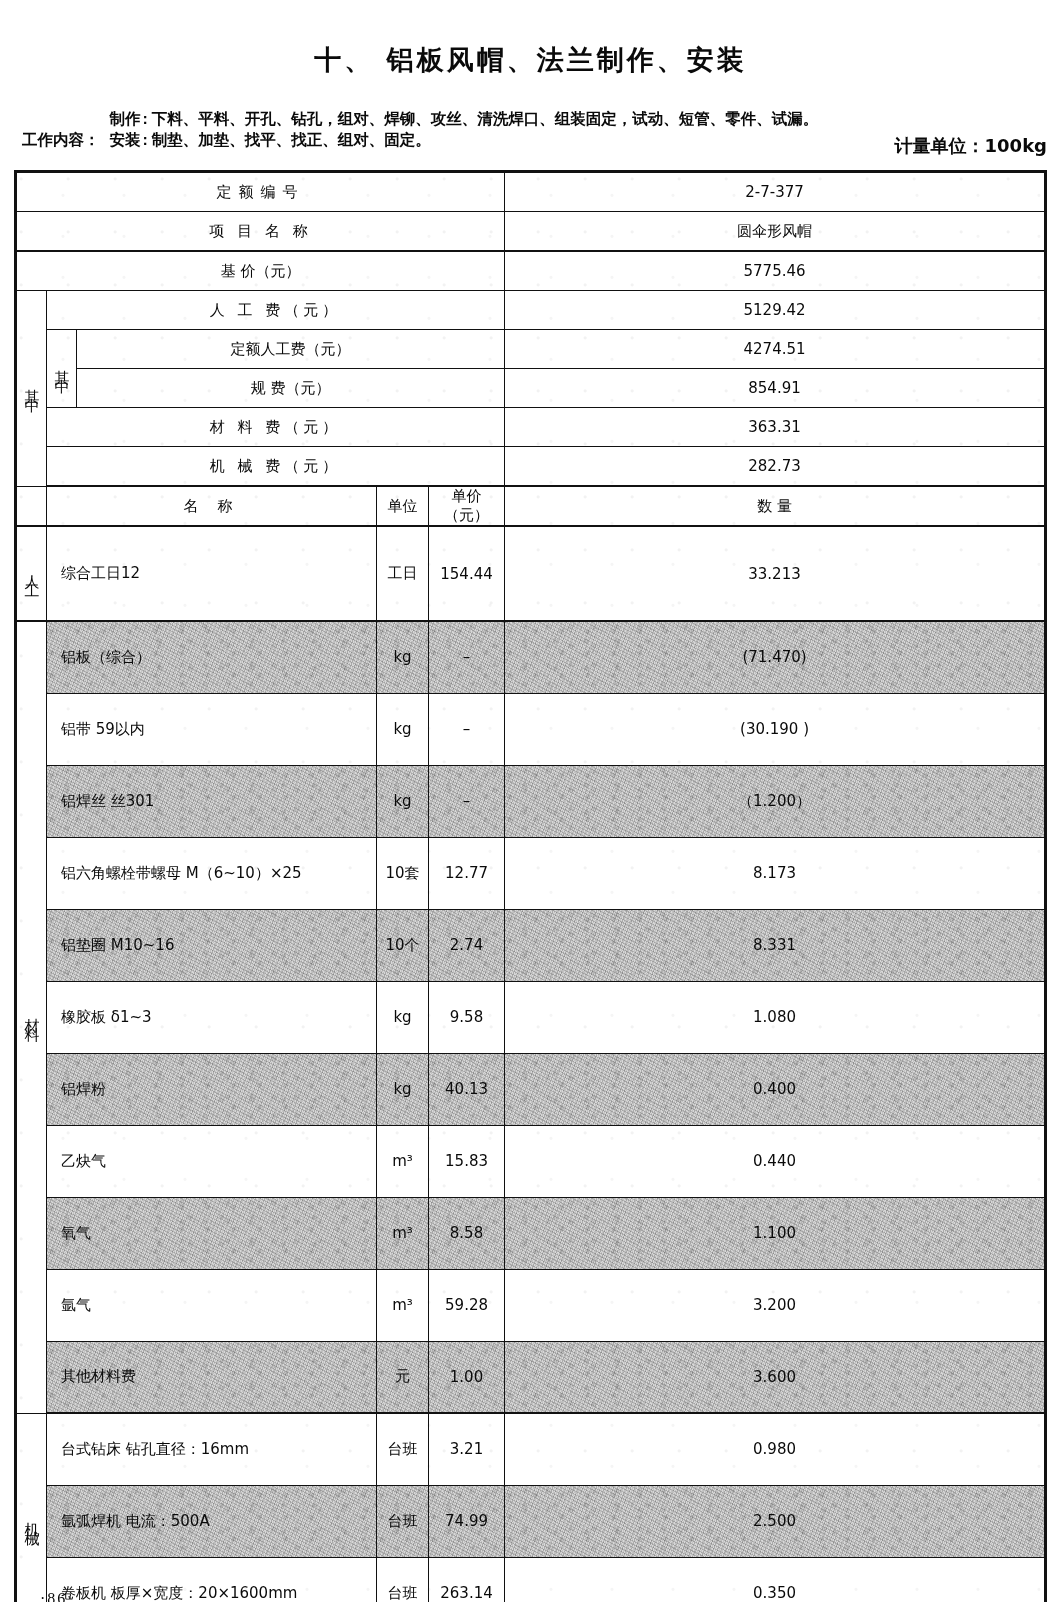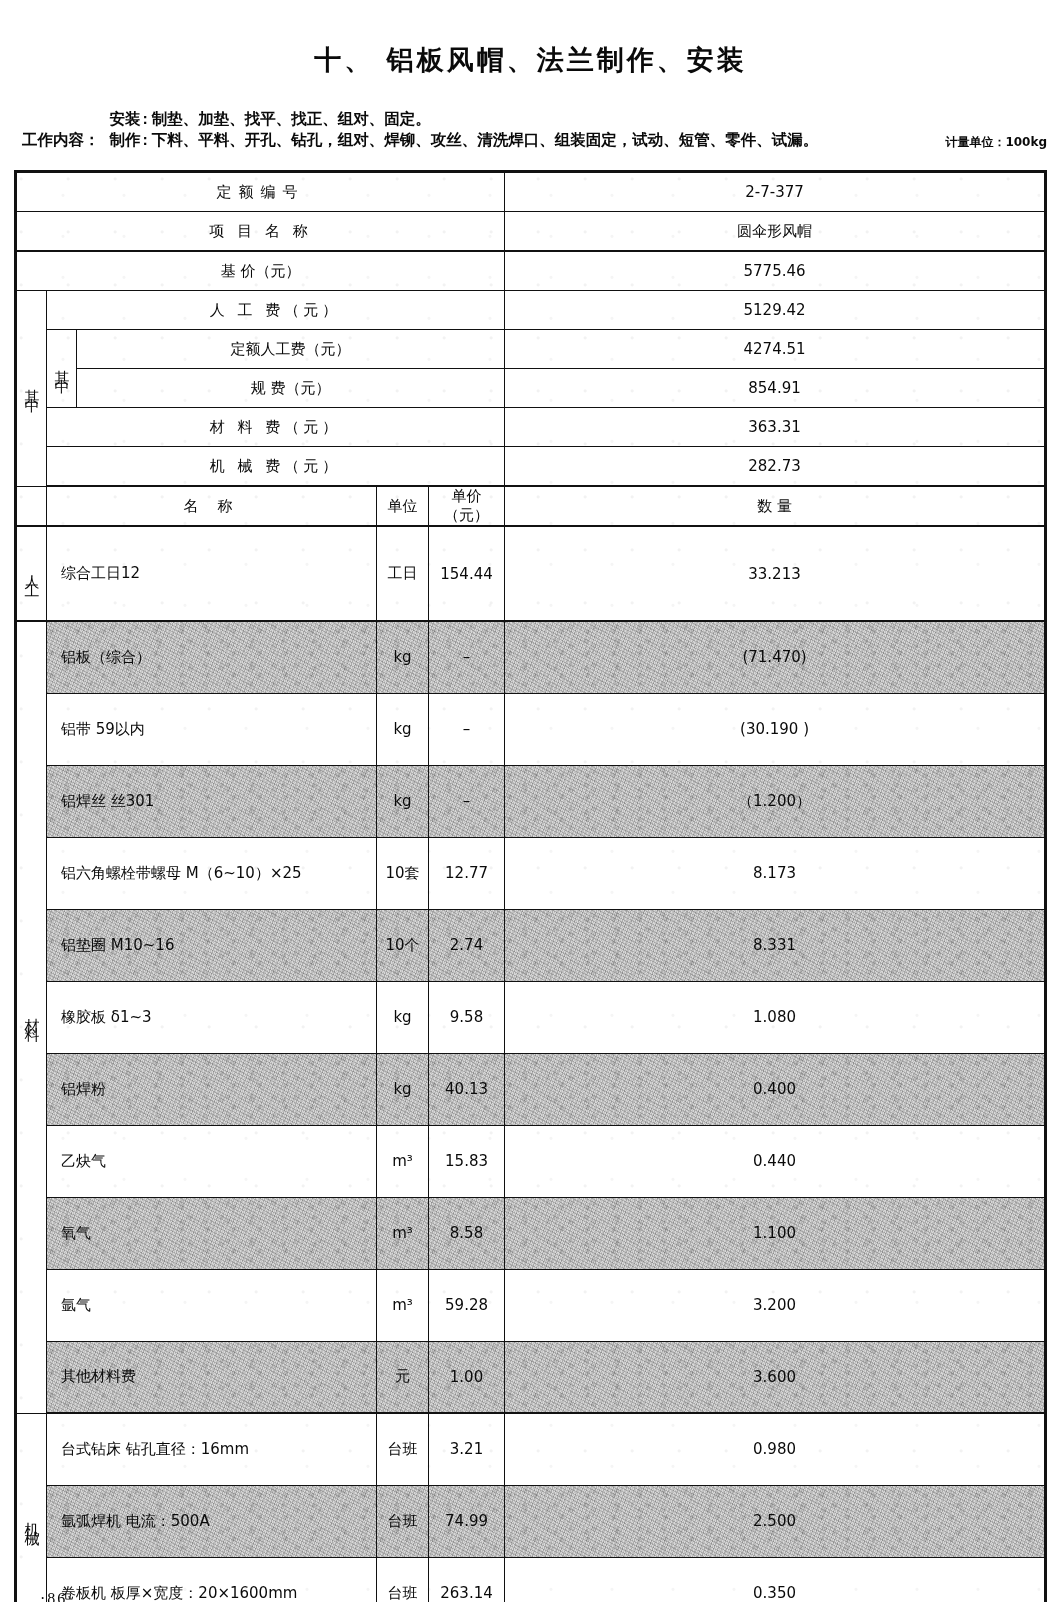--- a/index.html
+++ b/index.html
@@ -48,21 +48,21 @@
     font-weight:600;
   }
   .work-label{ white-space:nowrap; padding-right:10px;}
   .work-lines{ display:flex; flex-direction:column;}
   .work-line{ display:flex; white-space:nowrap;}
   .work-line .wl-key{ padding-right:2px;}
   .unit-note{
     position:absolute;
     right:14px;
     top:24px;
-    font-size:12px;
+    font-size:18px;
     font-family:"DejaVu Sans","Liberation Sans",sans-serif;
     font-weight:600;
     white-space:nowrap;
   }
 
   
   .tbl-wrap{
     margin:8px 14px 0 14px;
     border:2px solid #111;
     position:relative;
@@ -157,26 +157,26 @@
 
 <div class="page">
 
   <h1 class="doc-title">十、 铝板风帽、法兰制作、安装</h1>
 
   <div class="meta">
     <div class="work-row">
       <span class="work-label">工作内容：</span>
       <span class="work-lines">
         <span class="work-line">
+          <span class="wl-key">制作:</span>
+          <span class="wl-val">下料、平料、开孔、钻孔，组对、焊铆、攻丝、清洗焊口、组装固定，试动、短管、零件、试漏。</span>
+        </span>
+        <span class="work-line">
           <span class="wl-key">安装:</span>
           <span class="wl-val">制垫、加垫、找平、找正、组对、固定。</span>
-        </span>
-        <span class="work-line">
-          <span class="wl-key">制作:</span>
-          <span class="wl-val">下料、平料、开孔、钻孔，组对、焊铆、攻丝、清洗焊口、组装固定，试动、短管、零件、试漏。</span>
         </span>
       </span>
     </div>
     <div class="unit-note">计量单位：100kg</div>
   </div>
 
   <div class="tbl-wrap">
     <table class="quota">
       <colgroup>
         <col class="w-vout">

